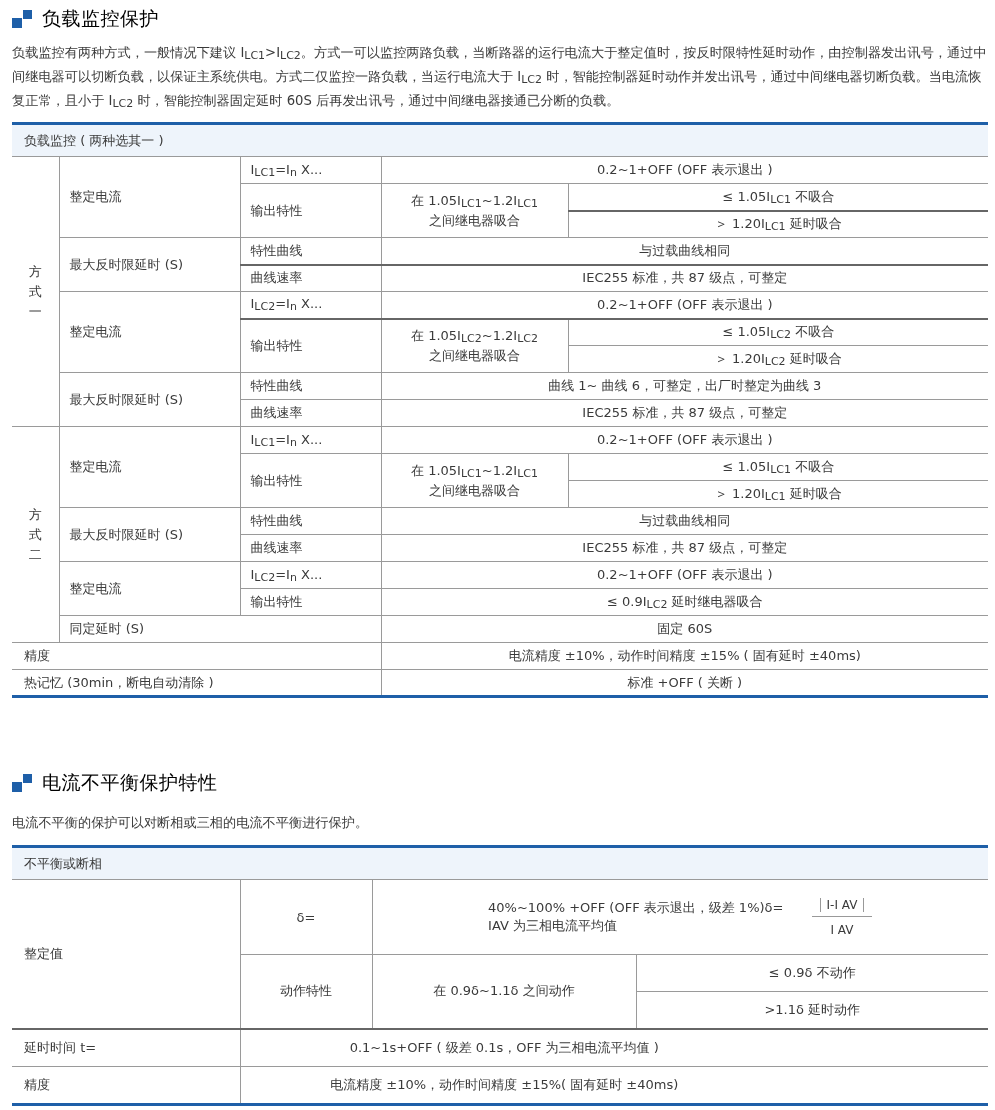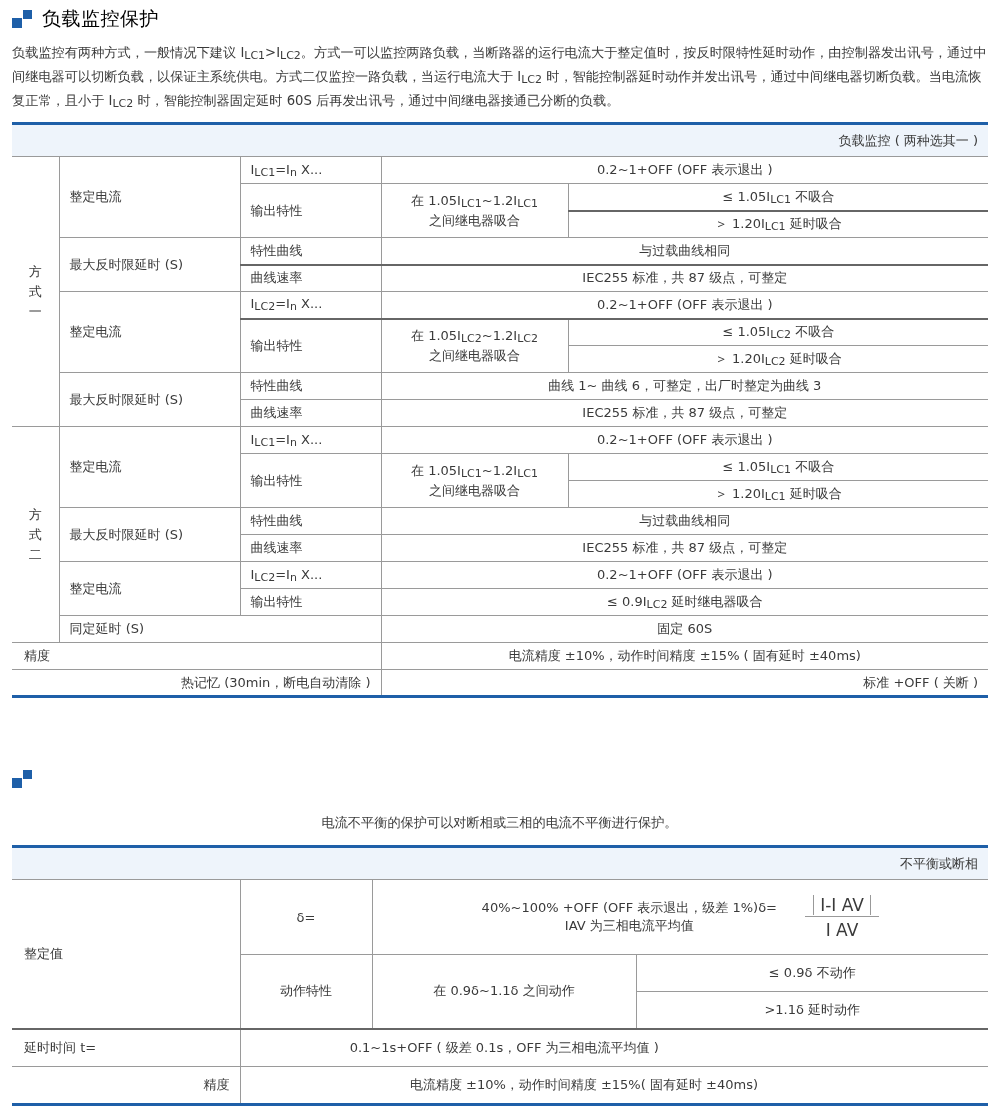--- a/index.html
+++ b/index.html
@@ -22,27 +22,27 @@
   sub { font-size: 11px; vertical-align: -2px; }
   table {
     position: absolute; left: 12px; width: 976px; border-collapse: collapse;
     font-size: 13px; color: #3a3a3a; table-layout: fixed;
   }
   table td { border: 1px solid #9a9a9a; padding: 0 10px; height: 27px; vertical-align: middle; }
   table tr td:first-child { border-left: none; }
   table tr td:last-child { border-right: none; }
   .thead td {
     background: #eef4fb; height: 33px; border-top: 3px solid #1e5fa8;
-    border-bottom: 1px solid #9a9a9a; text-align: right; padding-left: 12px;
+    border-bottom: 1px solid #9a9a9a; text-align: left; padding-left: 12px;
   }
   .c { text-align: center; }
   .vert { text-align: center; line-height: 20px; padding: 0; }
-  .last td { border-bottom: 3px solid #1e5fa8; text-align: right; }
+  .last td { border-bottom: 3px solid #1e5fa8; }
   .dark-top td { border-top: 2px solid #666; }
-  .frac { display: inline-block; vertical-align: middle; text-align: center; margin-left: 24px; font-size: 17px; }
+  .frac { display: inline-block; vertical-align: middle; text-align: center; margin-left: 24px; font-size: 12px; }
   .frac .num { display: block; border-bottom: 1px solid #999; padding: 0 8px 2px; }
   .frac .num span { border-left: 1px solid #999; border-right: 1px solid #999; padding: 0 6px; }
   .frac .den { display: block; padding-top: 4px; }
 </style>
 </head>
 <body>
 
 <div class="sec-title" style="top:6px;">
   <span class="sec-icon">
       <span class="sq1"></span>
@@ -158,40 +158,41 @@
     <td colspan="2" class="c">标准 +OFF ( 关断 )</td>
   </tr>
 </tbody>
   </table>
 
 <div class="sec-title" style="top:770px;">
   <span class="sec-icon">
       <span class="sq1"></span>
       <span class="sq2"></span>
     </span>
+  <span>电流不平衡保护特性</span>
 </div>
 
-<div class="para" style="top:812px;text-align:center;">电流不平衡的保护可以对断相或三相的电流不平衡进行保护。</div>
+<div class="para" style="top:812px;">电流不平衡的保护可以对断相或三相的电流不平衡进行保护。</div>
 
 <table style="top:845px;">
   <colgroup>
     <col style="width:228px">
       <col style="width:132px">
       <col style="width:264px">
       <col style="width:352px">
   </colgroup>
   <tbody>
       <tr class="thead">
         <td colspan="4">不平衡或断相</td>
       </tr>
   <tr>
     <td rowspan="3" style="padding-left:12px;">整定值</td>
     <td class="c" style="height:75px;">δ=</td>
     <td colspan="2" class="c" style="line-height:18px;">
-      <span style="display:inline-block; vertical-align:middle; text-align:center;">
+      <span style="display:inline-block; vertical-align:middle; text-align:left;">
         <span>40%~100% +OFF (OFF 表示退出，级差 1%)δ=</span><br>
         <span>IAV 为三相电流平均值</span>
       </span>
       <span class="frac">
         <span class="num"><span>I-I  AV</span></span>
         <span class="den">I AV</span>
       </span>
     </td>
   </tr>
   <tr>

